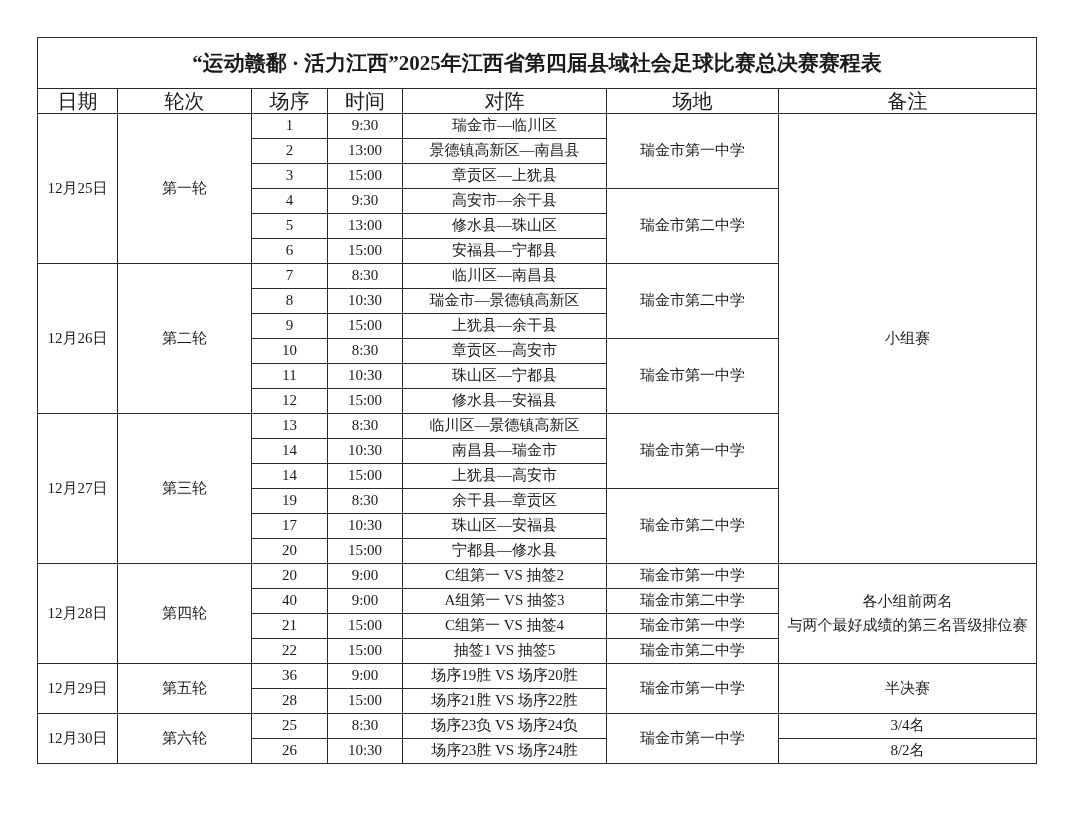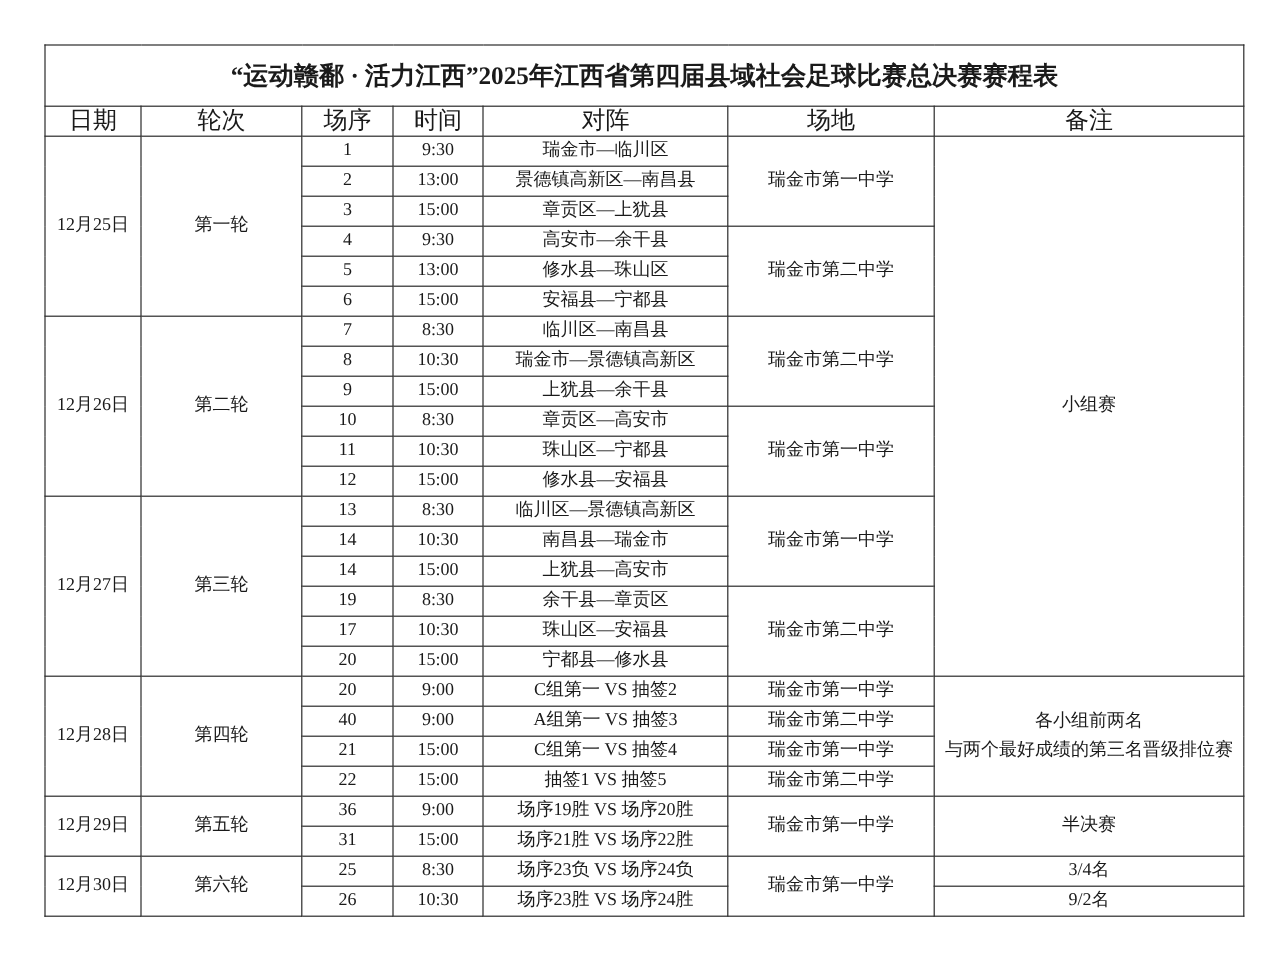--- a/index.html
+++ b/index.html
@@ -192,35 +192,35 @@
     <tr>
       <td rowspan="2">12月29日</td>
       <td rowspan="2">第五轮</td>
       <td>36</td>
       <td>9:00</td>
       <td>场序19胜 VS 场序20胜</td>
       <td rowspan="2">瑞金市第一中学</td>
       <td rowspan="2" class="notes">半决赛</td>
     </tr>
     <tr>
-      <td>31</td>
+      <td>28</td>
       <td>15:00</td>
       <td>场序21胜 VS 场序22胜</td>
     </tr>
 
     <tr>
       <td rowspan="2">12月30日</td>
       <td rowspan="2">第六轮</td>
       <td>25</td>
       <td>8:30</td>
       <td>场序23负 VS 场序24负</td>
       <td rowspan="2">瑞金市第一中学</td>
       <td class="notes">3/4名</td>
     </tr>
     <tr>
       <td>26</td>
       <td>10:30</td>
       <td>场序23胜 VS 场序24胜</td>
-      <td class="notes">9/2名</td>
+      <td class="notes">8/2名</td>
     </tr>
   </tbody>
 </table>
 </div>
 
 </body></html>

